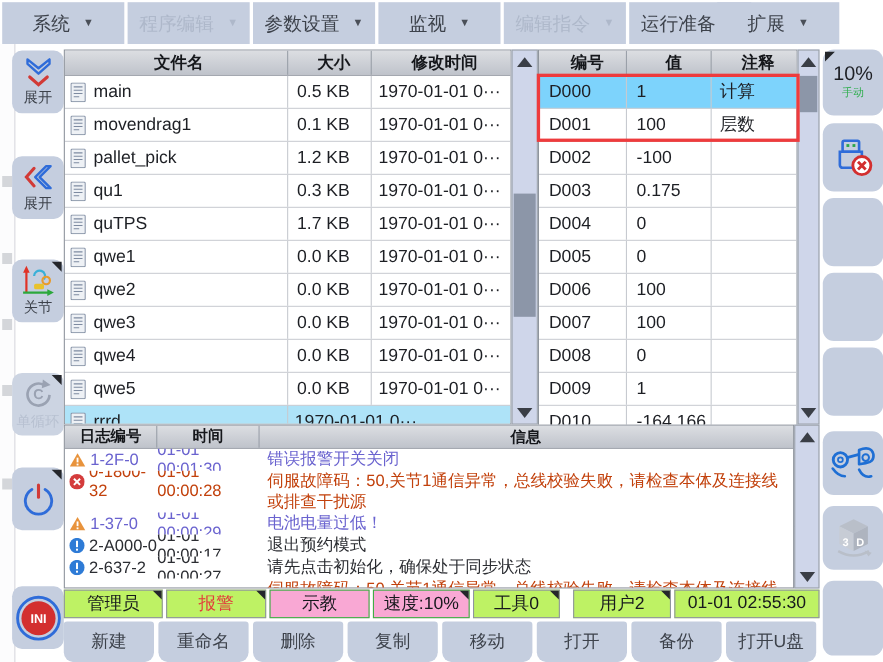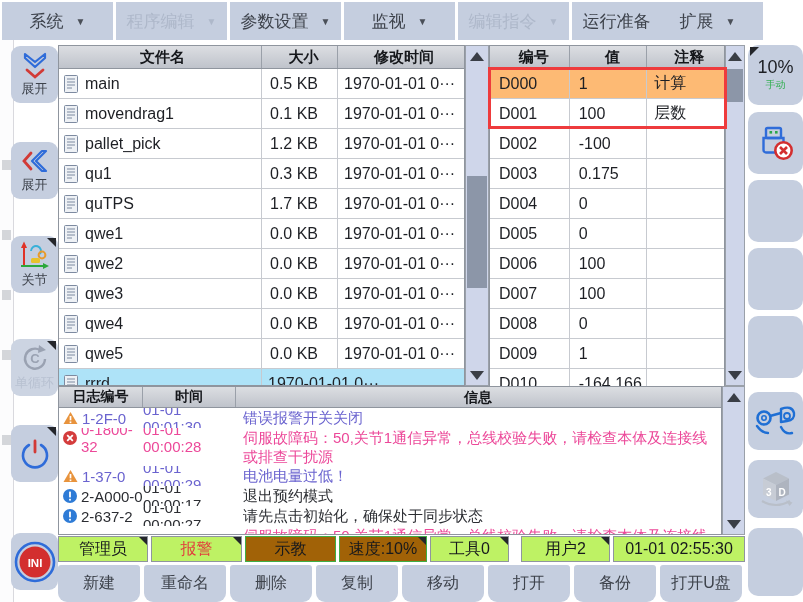--- a/index.html
+++ b/index.html
@@ -30,21 +30,21 @@
   
   .tbl{position:absolute;background:#fff;border:1px solid #8f959e;overflow:hidden;}
   .thead{display:flex;background:linear-gradient(#dcdee2,#bfc3cb);border-bottom:1px solid #8f959e;
          font-size:15px;font-weight:bold;color:#15171b;}
   .thead>div{display:flex;align-items:center;justify-content:center;border-right:1px solid #9aa0a9;}
   .thead>div:last-child{border-right:none;}
   .trow{display:flex;border-bottom:1px solid #c7cad0;background:#fff;}
   .trow>div{display:flex;align-items:center;border-right:1px solid #c7cad0;overflow:hidden;white-space:nowrap;}
   .trow>div:last-child{border-right:none;}
   .trow.selected{background:#aee3f8;}
-  .trow.shaded{background:#fdba74;}
+  .trow.shaded{background:#7dd3fc;}
   .frow{height:30px;font-size:16px;color:#1d1f24;}
   .col-fname{width:203px;padding-left:5px;gap:7px;}
   .col-fsize{width:76px;padding-left:8px;}
   .col-ftime{width:126px;padding-left:6px;}
   .col-rno{width:80px;padding-left:9px;}
   .col-rval{width:78px;padding-left:9px;}
   .col-rcmt{width:77px;padding-left:7px;}
 
   .red-box{position:absolute;left:488px;top:67px;width:239px;height:62px;border:3px solid #ee3b3d;z-index:6;pointer-events:none;}
 
@@ -56,26 +56,26 @@
   .tri-down{width:0;height:0;border-left:7px solid transparent;border-right:7px solid transparent;border-top:9px solid #3a3e46;}
   .sb-thumb{position:absolute;left:1px;right:1px;background:#8c96a8;cursor:grab;}
 
   
   .log-head{height:21px;font-size:14px;}
   .col-lno{width:84px;padding-left:4px;gap:4px;display:flex;align-items:center;}
   .col-ltime{width:93px;justify-content:center;display:flex;align-items:center;}
   .col-lmsg{width:484px;padding-left:7px;line-height:19px;white-space:normal;}
   .lrow{display:flex;font-size:15px;align-items:flex-start;overflow:hidden;}
   .lrow .col-lno,.lrow .col-ltime{height:20px;}
-  .lc-purple{color:#6a63cf;} .lc-red{color:#ec4899;} .lc-black{color:#2b2d32;}
+  .lc-purple{color:#6a63cf;} .lc-red{color:#c2410c;} .lc-black{color:#2b2d32;}
 
   
   .status-item{position:absolute;top:536px;height:26px;background:#bef264;border:1px solid #8f959e;
                display:flex;align-items:center;justify-content:center;font-size:16px;color:#17191d;}
-  .status-item.green{background:#a16207;border-color:#3fae45;}
+  .status-item.green{background:#f9a8d4;border-color:#3fae45;}
   .status-item .sc{position:absolute;top:0;right:0;border-style:solid;border-width:0 8px 8px 0;
                    border-color:transparent #24262b transparent transparent;}
   .status-item.red-text{color:#e23c3c;}
 
   
   .bot-btn{position:absolute;top:565px;height:37px;background:#c5cedf;border-radius:3px 3px 9px 9px;
            font-size:16px;color:#3d424b;display:flex;align-items:center;justify-content:center;cursor:pointer;}
 
   
   .rbtn{position:absolute;left:748px;width:55px;background:#c5cedf;border-radius:10px;

